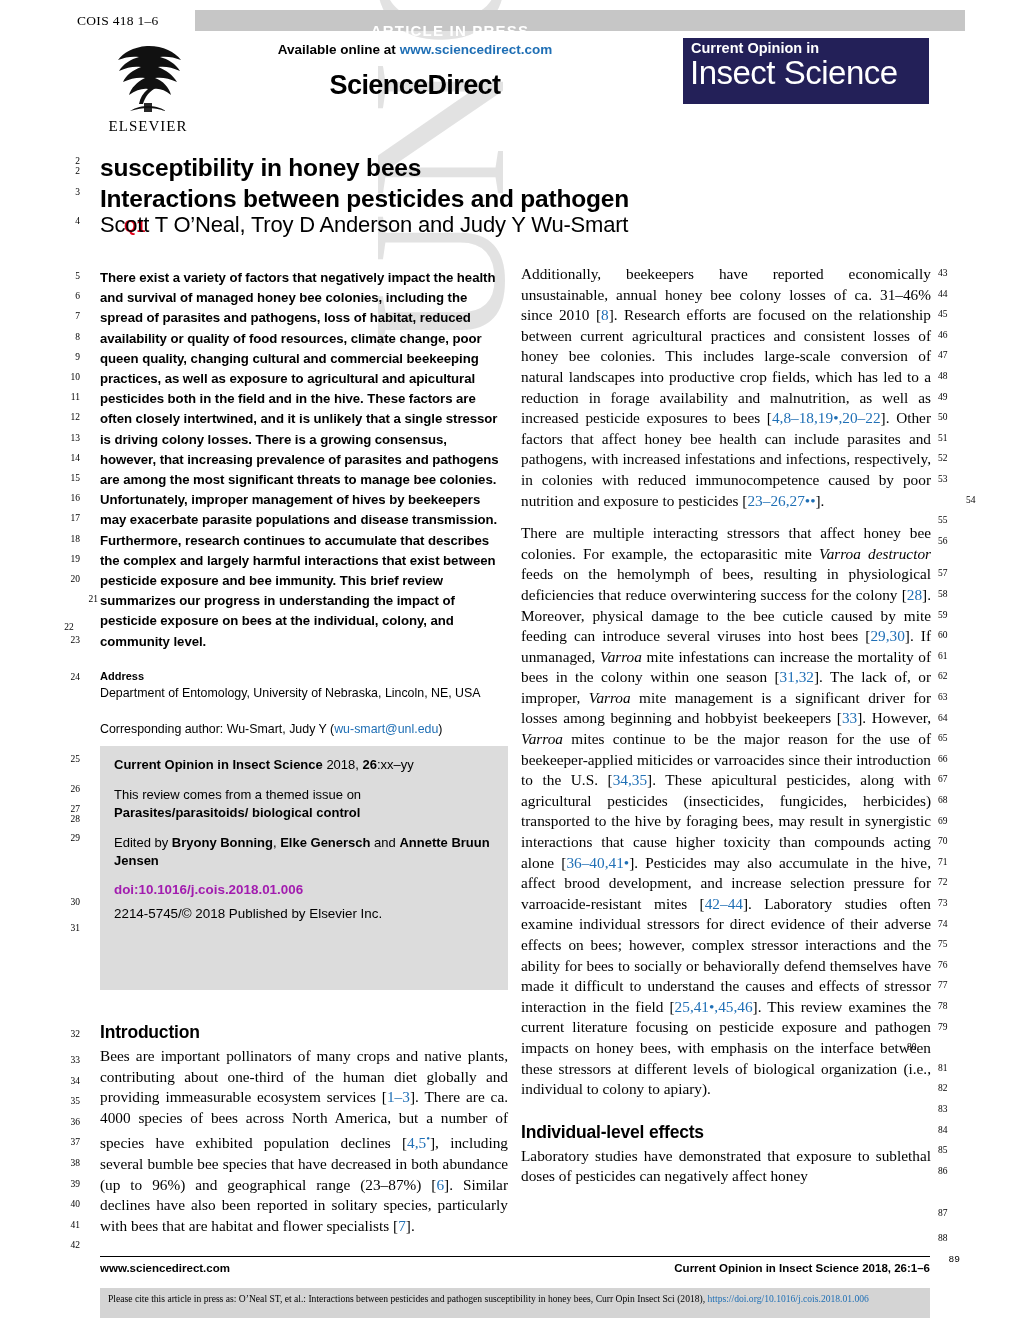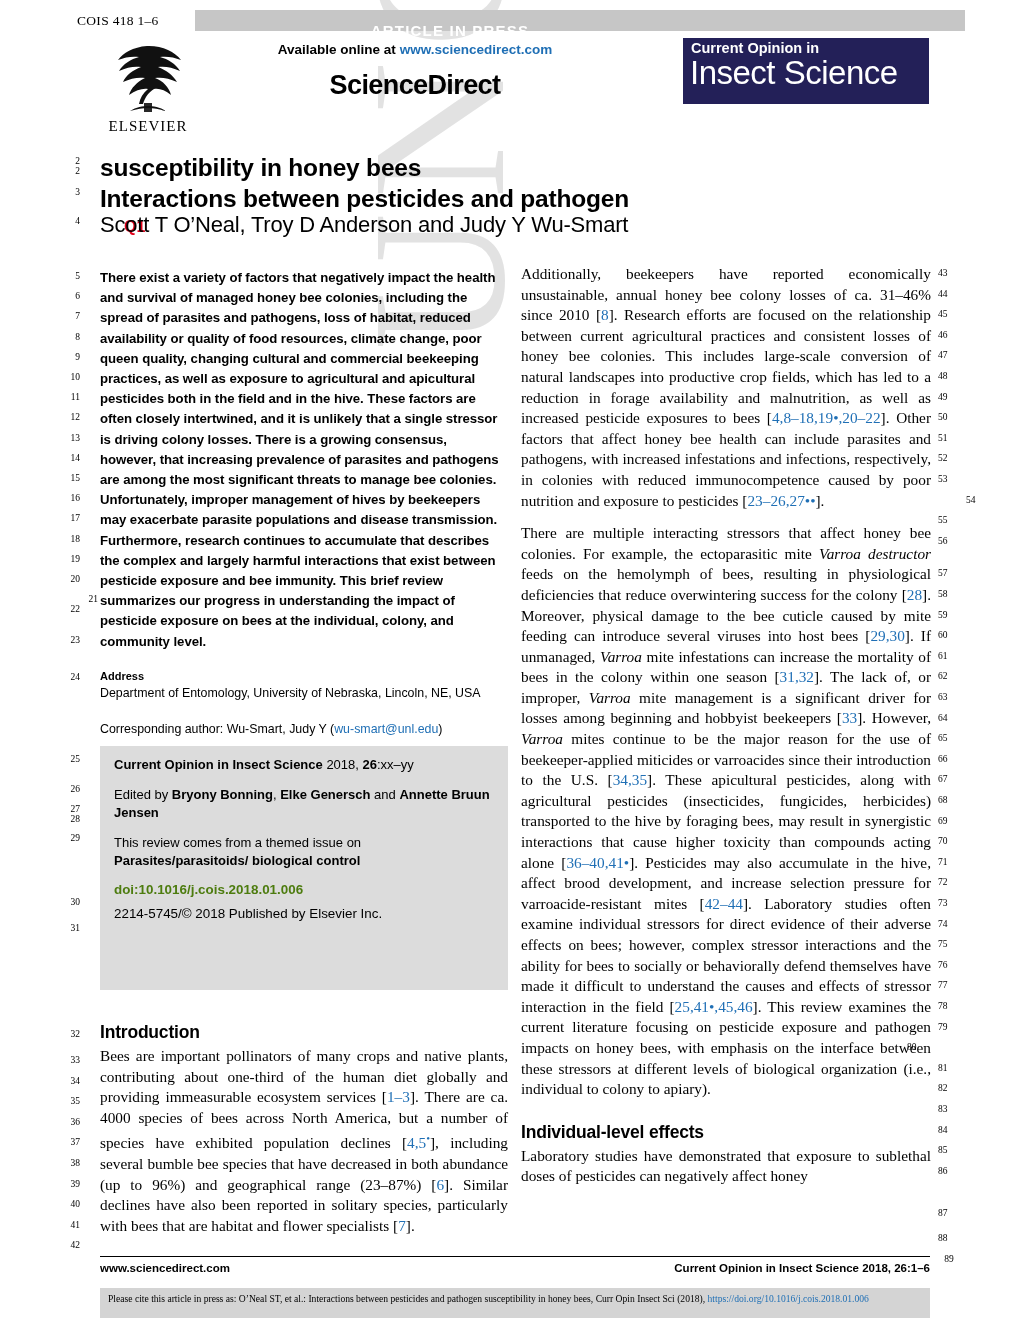--- a/index.html
+++ b/index.html
@@ -164,21 +164,21 @@
     padding:10px 14px 0 14px;
     z-index:2;
   }
   .gb-line{
     font-family:"Liberation Sans",sans-serif;
     font-size:13px;line-height:18.5px;margin-bottom:11px;
   }
   .gb-line b{font-weight:bold;}
   .gb-doi{
     font-family:"Liberation Sans",sans-serif;
-    font-weight:bold;font-size:13.4px;color:#4d7c0f;
+    font-weight:bold;font-size:13.4px;color:#a21caf;
   }
   .gb-copy{
     font-family:"Liberation Sans",sans-serif;
     font-size:13.4px;margin-top:9px;
   }
 
   
   .h2{
     font-family:"Liberation Sans",sans-serif;
     font-weight:bold;font-size:17.5px;
@@ -282,21 +282,21 @@
       <div class="lnum" style="left: 58px; top: 412.4px;">12</div>
       <div class="lnum" style="left: 58px; top: 432.6px;">13</div>
       <div class="lnum" style="left: 58px; top: 452.8px;">14</div>
       <div class="lnum" style="left: 58px; top: 473px;">15</div>
       <div class="lnum" style="left: 58px; top: 493.2px;">16</div>
       <div class="lnum" style="left: 58px; top: 513.4px;">17</div>
       <div class="lnum" style="left: 58px; top: 533.6px;">18</div>
       <div class="lnum" style="left: 58px; top: 553.8px;">19</div>
       <div class="lnum" style="left: 58px; top: 574px;">20</div>
       <div class="lnum" style="left: 76px; top: 594.2px;">21</div>
-      <div class="lnum" style="left: 58px; top: 604px;">22</div>
+      <div class="lnum" style="left: 58px; top: 622px; text-align: center;">22</div>
       <div class="lnum" style="left: 58px; top: 634.6px;">23</div>
       <div class="lnum" style="left: 58px; top: 672px;">24</div>
       <div class="lnum" style="left: 58px; top: 754px;">25</div>
       <div class="lnum" style="left: 58px; top: 784px;">26</div>
       <div class="lnum" style="left: 58px; top: 804px;">27</div>
       <div class="lnum" style="left: 58px; top: 814px;">28</div>
       <div class="lnum" style="left: 58px; top: 833px;">29</div>
       <div class="lnum" style="left: 58px; top: 897px;">30</div>
       <div class="lnum" style="left: 58px; top: 923px;">31</div>
       <div class="lnum" style="left: 58px; top: 1029px;">32</div>
@@ -320,24 +320,24 @@
     <div class="corr">
       <span>Corresponding author: Wu-Smart, Judy Y (</span><a href="#">wu-smart@unl.edu</a><span>)</span>
     </div>
   </div>
 
   <div class="graybox">
     <div class="gb-line">
       <b>Current Opinion in Insect Science</b><span> 2018, </span><b>26</b><span>:xx–yy</span>
     </div>
     <div class="gb-line">
+      <span>This review comes from a themed issue on </span><b>Parasites/parasitoids/ biological control</b>
+    </div>
+    <div class="gb-line">
       <span>Edited by </span><b>Bryony Bonning</b><span>, </span><b>Elke Genersch</b><span> and </span><b>Annette Bruun Jensen</b>
-    </div>
-    <div class="gb-line">
-      <span>This review comes from a themed issue on </span><b>Parasites/parasitoids/ biological control</b>
     </div>
     <div class="gb-doi">doi:10.1016/j.cois.2018.01.006</div>
     <div class="gb-copy">2214-5745/© 2018 Published by Elsevier Inc.</div>
   </div>
 
   <div style="position:absolute;left:100px;top:1022px;width:408px;">
     <div class="h2">Introduction</div>
     <div class="body"><span>Bees are important pollinators of many crops and native plants, contributing about one-third of the human diet globally and providing immeasurable ecosystem services [</span><span class="ref">1–3</span><span>]. There are ca. 4000 species of bees across North America, but a number of species have exhibited population declines [</span><span class="ref">4,5</span><span class="ref" style="font-size:11px;vertical-align:super;">•</span><span>], including several bumble bee species that have decreased in both abundance (up to 96%) and geographical range (23–87%) [</span><span class="ref">6</span><span>]. Similar declines have also been reported in solitary species, particularly with bees that are habitat and flower specialists [</span><span class="ref">7</span><span>].</span></div>
   </div>
 
@@ -392,21 +392,21 @@
       <div class="lnum" style="left: 938px; text-align: left; top: 1021.6px;">79</div>
       <div class="lnum" style="left: 907px; text-align: left; top: 1042.2px;">80</div>
       <div class="lnum" style="left: 938px; text-align: left; top: 1062.8px;">81</div>
       <div class="lnum" style="left: 938px; text-align: left; top: 1083.4px;">82</div>
       <div class="lnum" style="left: 938px; text-align: left; top: 1104px;">83</div>
       <div class="lnum" style="left: 938px; text-align: left; top: 1124.6px;">84</div>
       <div class="lnum" style="left: 938px; text-align: left; top: 1145.2px;">85</div>
       <div class="lnum" style="left: 938px; text-align: left; top: 1165.8px;">86</div>
       <div class="lnum" style="left: 938px; text-align: left; top: 1208.4px;">87</div>
       <div class="lnum" style="left: 938px; text-align: left; top: 1233px;">88</div>
-      <div class="lnum" style="left: 938px; text-align: center; top: 1253.6px;">89</div>
+      <div class="lnum" style="left: 938px; text-align: right; top: 1253.6px; font-family: Liberation Mono, monospace;">89</div>
     </div>
 
   <div class="foot-rule"></div>
   <div class="foot-left">www.sciencedirect.com</div>
   <div class="foot-right">
     <span>Current Opinion in Insect Science</span><span> 2018, </span><span>26</span><span>:1–6</span>
   </div>
   <div class="citebox">
     <span>Please cite this article in press as: O’Neal ST, et al.: Interactions between pesticides and pathogen susceptibility in honey bees, Curr Opin Insect Sci (2018), </span><a href="#">https://doi.org/10.1016/j.cois.2018.01.006</a>
   </div>

